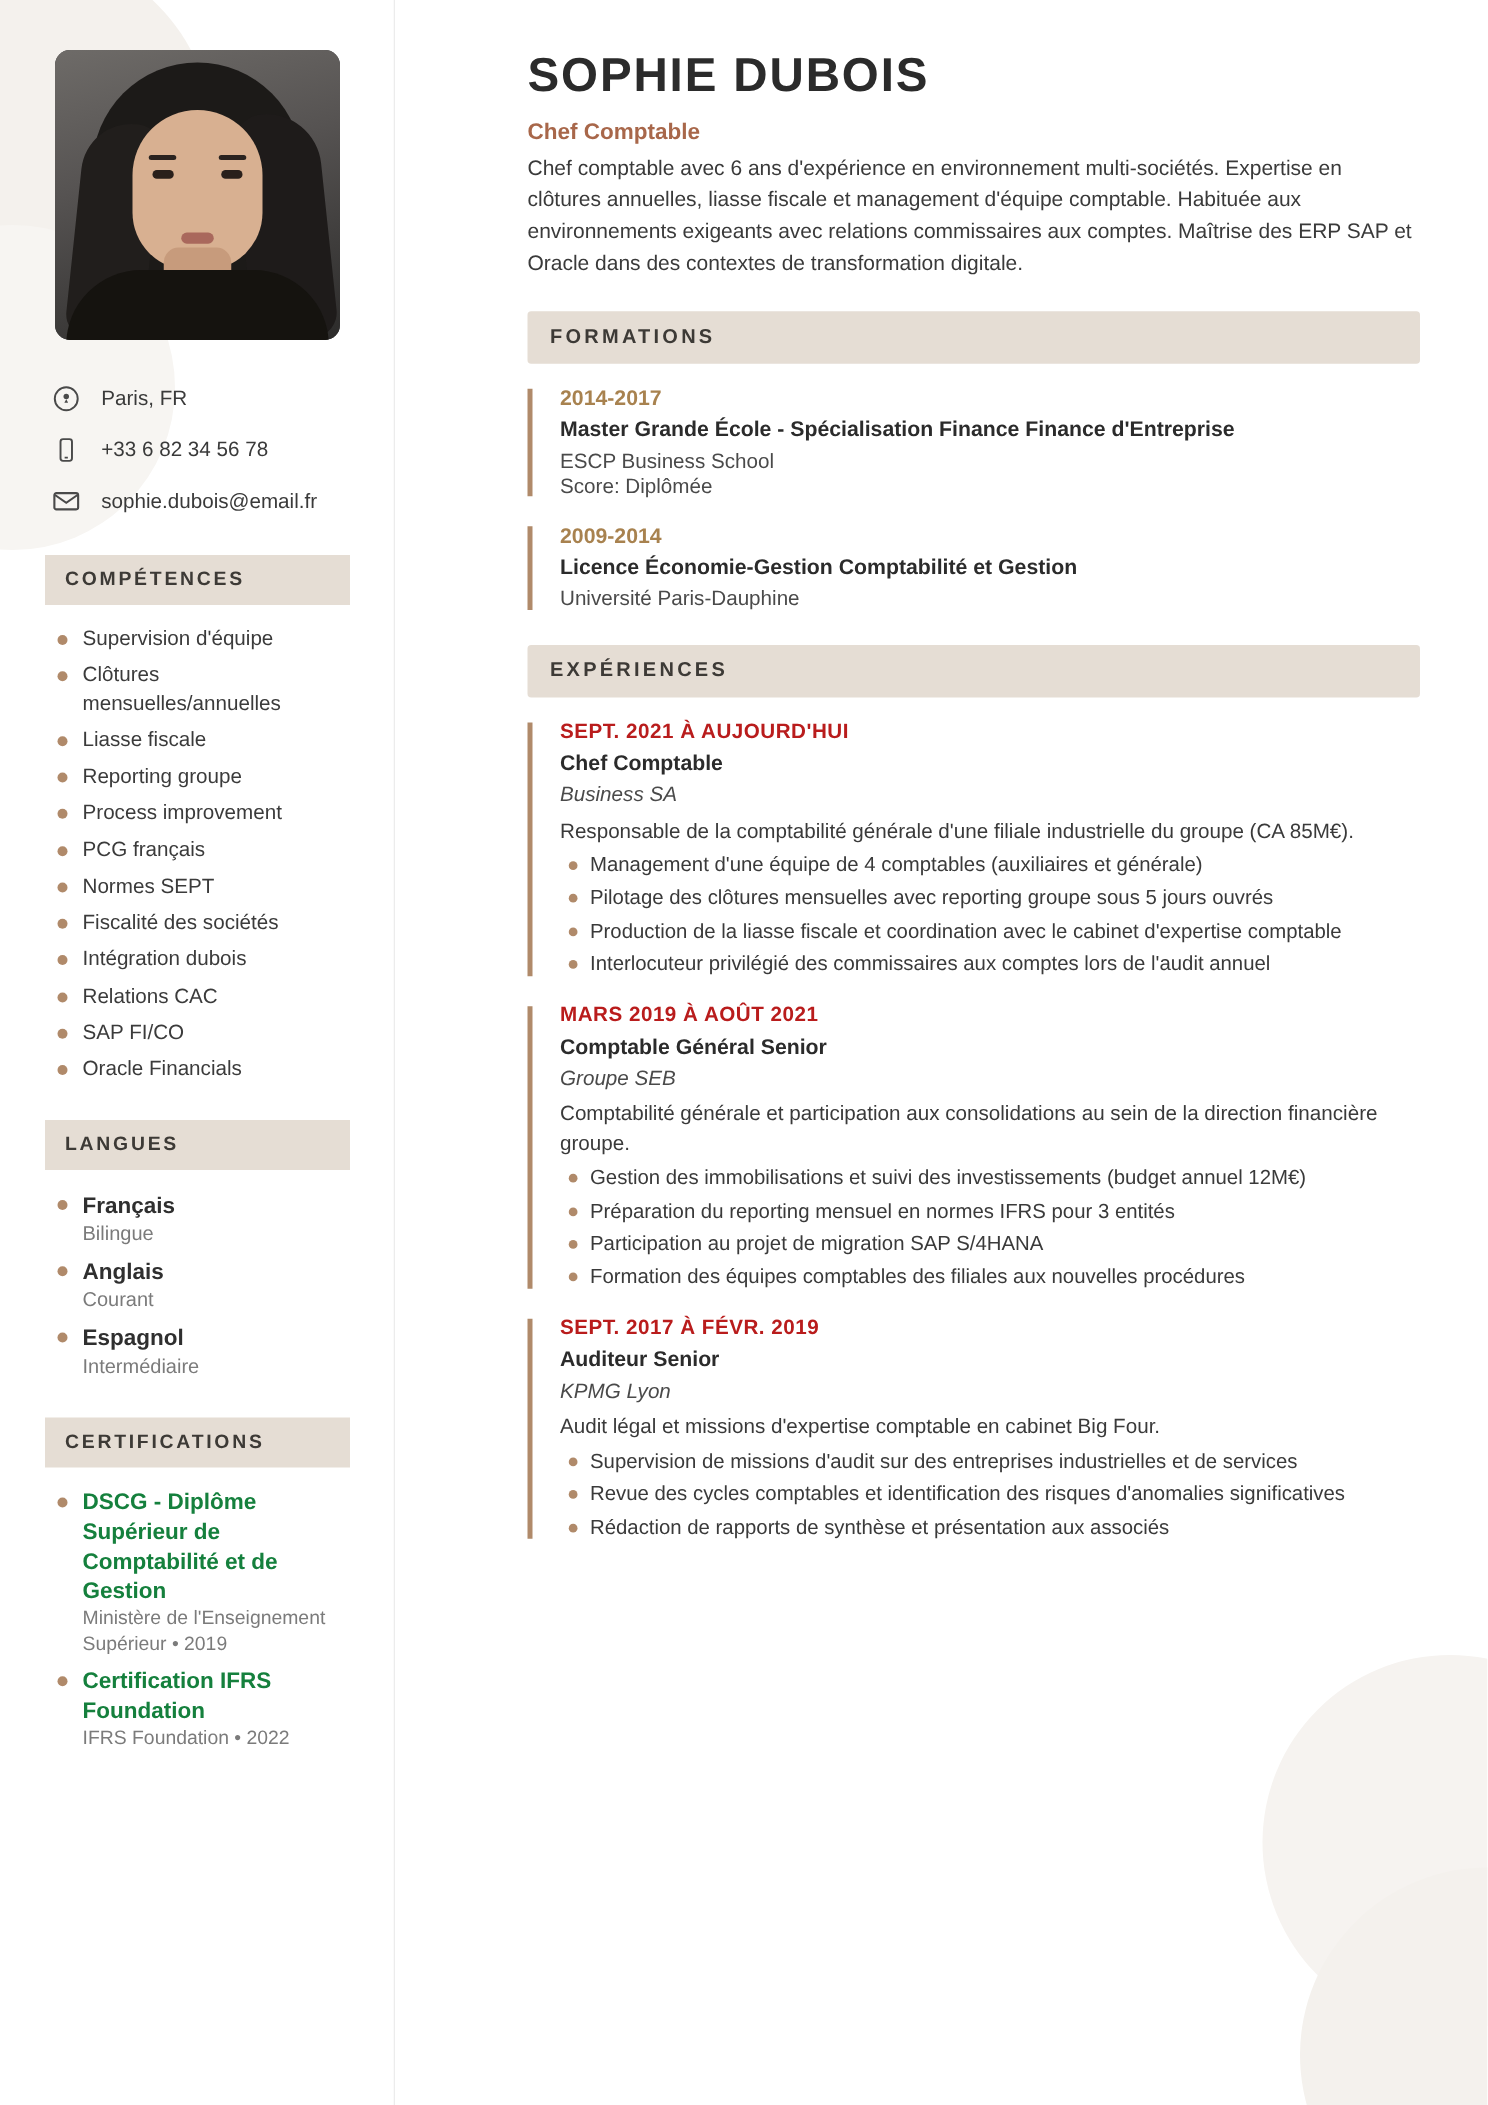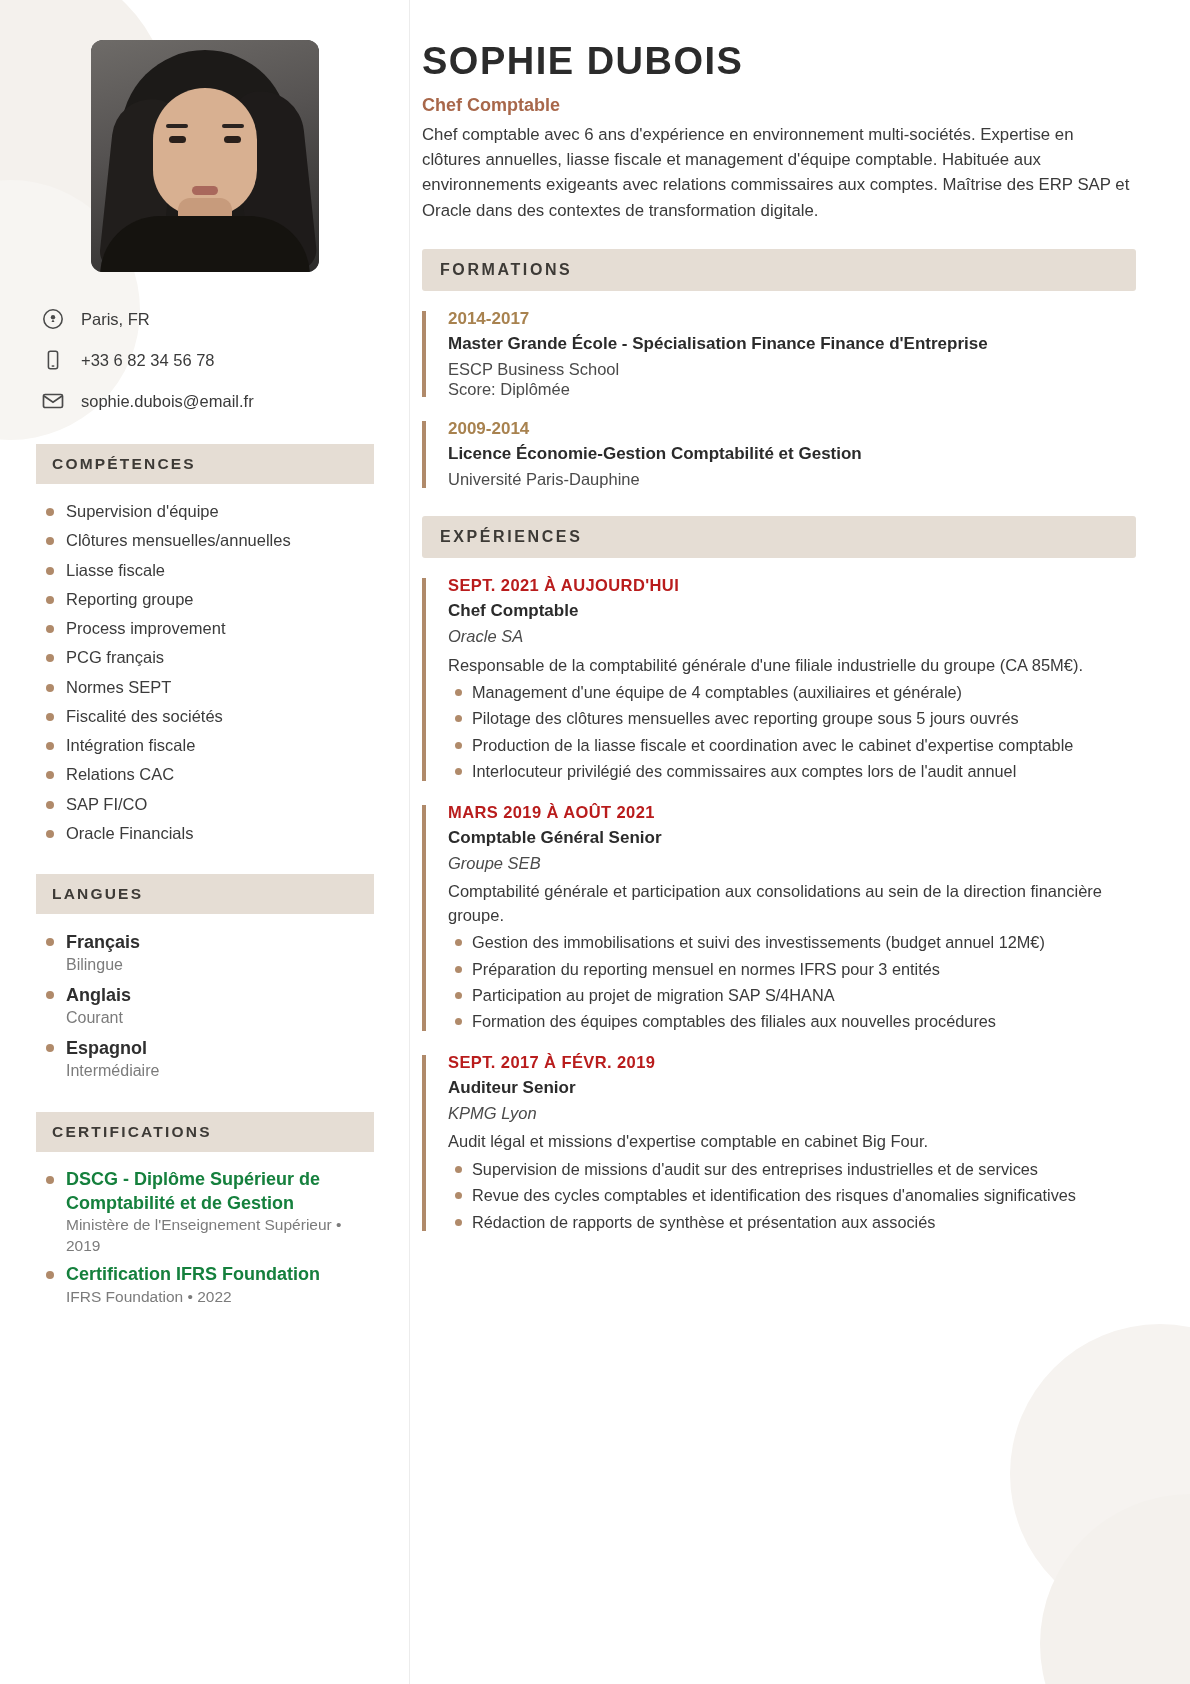--- a/index.html
+++ b/index.html
@@ -55,21 +55,21 @@
     width: 300px;
     height: 300px;
     border-radius: 50%;
     background: #f4f1ed;
     z-index: 0;
   }
 
   .sidebar {
     position: absolute;
     left: 0; top: 0;
-    width: 410px;
+    width: 316px;
     height: 1684px;
     padding: 34px 36px 36px 36px;
     z-index: 2;
   }
   .sidebar:after{
     content:"";
     position:absolute;
     right:0; top:0; bottom:0;
     width:1px;
     background:#ececec;
@@ -357,21 +357,21 @@
     <div class="side-head">COMPÉTENCES</div>
     <ul class="bullet-list">
       <li>Supervision d'équipe</li>
       <li>Clôtures mensuelles/annuelles</li>
       <li>Liasse fiscale</li>
       <li>Reporting groupe</li>
       <li>Process improvement</li>
       <li>PCG français</li>
       <li>Normes SEPT</li>
       <li>Fiscalité des sociétés</li>
-      <li>Intégration fiscale</li>
+      <li>Intégration dubois</li>
       <li>Relations CAC</li>
       <li>SAP FI/CO</li>
       <li>Oracle Financials</li>
     </ul>
 
     <div class="side-head">LANGUES</div>
     <ul class="bullet-list">
       <li>
         <div class="lang-name">Français</div>
         <div class="lang-level">Bilingue</div>
@@ -419,21 +419,21 @@
       <div class="entry-date-edu">2009-2014</div>
       <div class="entry-title">Licence Économie-Gestion Comptabilité et Gestion</div>
       <div class="entry-org">Université Paris-Dauphine</div>
     </div>
 
     <div class="sec-head">EXPÉRIENCES</div>
 
     <div class="entry">
       <div class="entry-date-exp">SEPT. 2021 À AUJOURD'HUI</div>
       <div class="entry-title">Chef Comptable</div>
-      <div class="entry-org italic">Oracle SA</div>
+      <div class="entry-org italic">Business SA</div>
       <div class="entry-desc">Responsable de la comptabilité générale d'une filiale industrielle du groupe (CA 85M€).</div>
       <ul class="ach">
         <li>Management d'une équipe de 4 comptables (auxiliaires et générale)</li>
         <li>Pilotage des clôtures mensuelles avec reporting groupe sous 5 jours ouvrés</li>
         <li>Production de la liasse fiscale et coordination avec le cabinet d'expertise comptable</li>
         <li>Interlocuteur privilégié des commissaires aux comptes lors de l'audit annuel</li>
       </ul>
     </div>
 
     <div class="entry">

